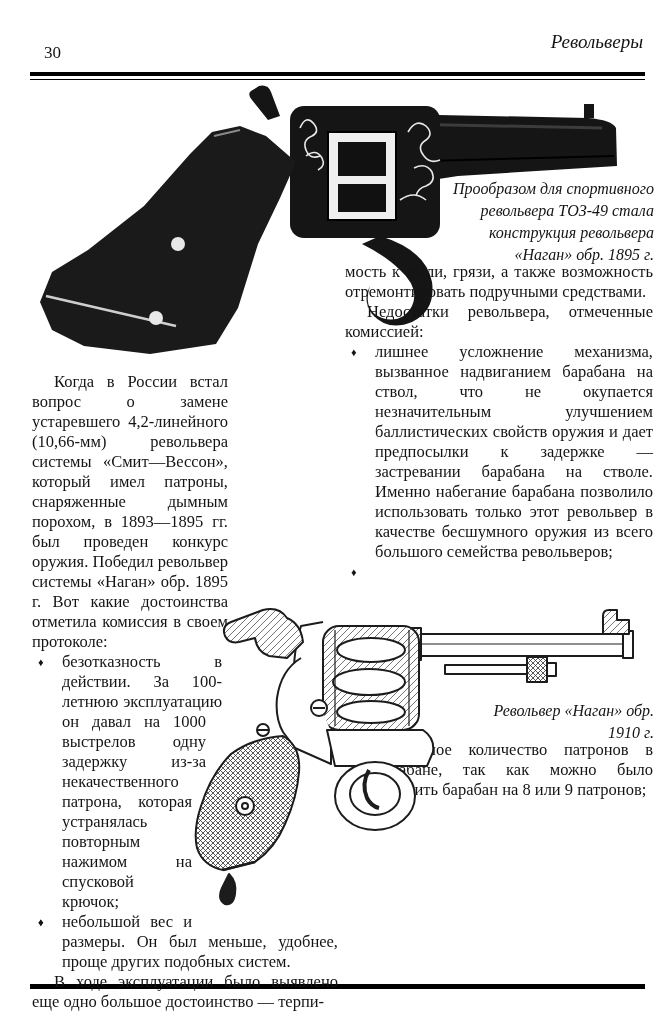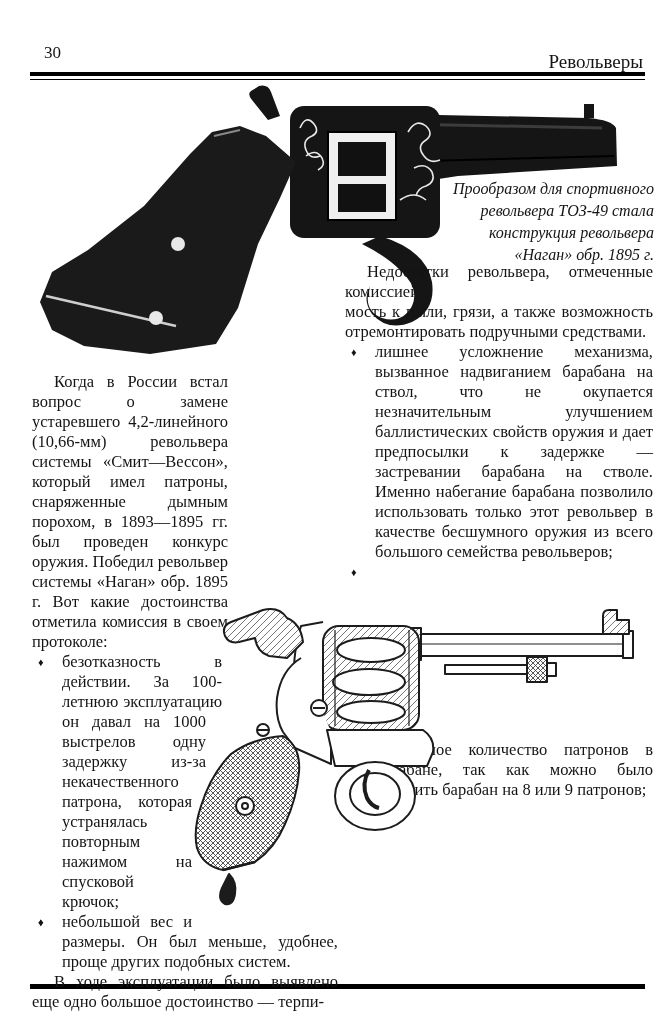--- a/index.html
+++ b/index.html
@@ -2,21 +2,21 @@
 <html><head>
 <meta charset="utf-8">
 <style>
   html,body{margin:0;padding:0;background:#ffffff;}
   .page{
     position:relative;width:671px;height:1024px;background:#ffffff;overflow:hidden;
     font-family:"Liberation Serif","DejaVu Serif",serif;color:#141414;
   }
   
   .hdr-num{position:absolute;left:44px;top:43px;font-size:17px;}
-  .hdr-title{position:absolute;right:28px;top:51px;font-size:19px;}
+  .hdr-title{position:absolute;right:28px;top:31px;font-size:19px;font-style:italic;}
   .rule{position:absolute;left:30px;width:615px;background:#000;}
   .rule-thick{top:72px;height:4px;}
   .rule-thin{top:79px;height:1px;}
   .footer-rule{top:984px;height:5px;}
   
   .fig1{position:absolute;left:28px;top:84px;width:604px;height:284px;z-index:1;}
   .fig2{position:absolute;left:183px;top:598px;width:484px;height:312px;z-index:3;}
   .cap{position:absolute;z-index:4;font-style:italic;font-size:16px;line-height:22px;text-align:right;}
   .cap1{left:432px;top:178px;width:222px;}
   .cap2{left:468px;top:700px;width:186px;}
@@ -91,22 +91,22 @@
       <span class="dia">♦</span>
     </div>
     <div class="bullet">
       <span class="dia">♦</span>
       <span>небольшой вес и размеры. Он был меньше, удобнее, проще других подобных систем.</span>
     </div>
     <p class="para indent">В ходе эксплуатации было выявлено еще одно большое достоинство — терпи-</p>
   </div>
 
   <div class="col col-right">
+    <p class="para">мость к пыли, грязи, а также возможность отремонтировать подручными средствами.</p>
     <p class="para indent">Недостатки револьвера, отмеченные комиссией:</p>
-    <p class="para">мость к пыли, грязи, а также возможность отремонтировать подручными средствами.</p>
     <div class="bullet">
       <span class="dia">♦</span>
       <span>лишнее усложнение механизма, вызванное надвиганием барабана на ствол, что не окупается незначительным улучшением баллистических свойств оружия и дает предпосылки к задержке — застревании барабана на стволе. Именно набегание барабана позволило использовать только этот револьвер в качестве бесшумного оружия из всего большого семейства револьверов;</span>
     </div>
     <div class="bullet">
       <span class="dia">♦</span>
     </div>
     <div style="height:178px;"></div>
     <div class="bullet">
       <span class="dia">♦</span>
@@ -163,16 +163,17 @@
       <path d="M186,172 Q178,186 184,200 Q188,208 196,210" fill="none" stroke-width="4"></path>
 
       <path d="M100,138 Q118,148 116,174 Q114,200 102,226 Q92,250 72,264 L40,272 Q20,268 14,250 Q10,232 18,208 Q28,176 48,156 Q70,140 100,138 Z" fill="url(#p-chk)"></path>
       <circle cx="62" cy="208" r="9" fill="#fff"></circle>
       <circle cx="62" cy="208" r="3" fill="#fff"></circle>
       <path d="M40,272 L72,264" stroke-width="2.5"></path>
 
       <path d="M46,276 Q54,284 52,296 Q50,308 42,306 Q34,302 39,290 Z" fill="#1c1c1c"></path>
     </g>
   </svg>
+  <div class="cap cap2">Револьвер «Наган» обр. 1910 г.</div>
 
   <div class="rule footer-rule"></div>
 
 </div>
 
 </body></html>

